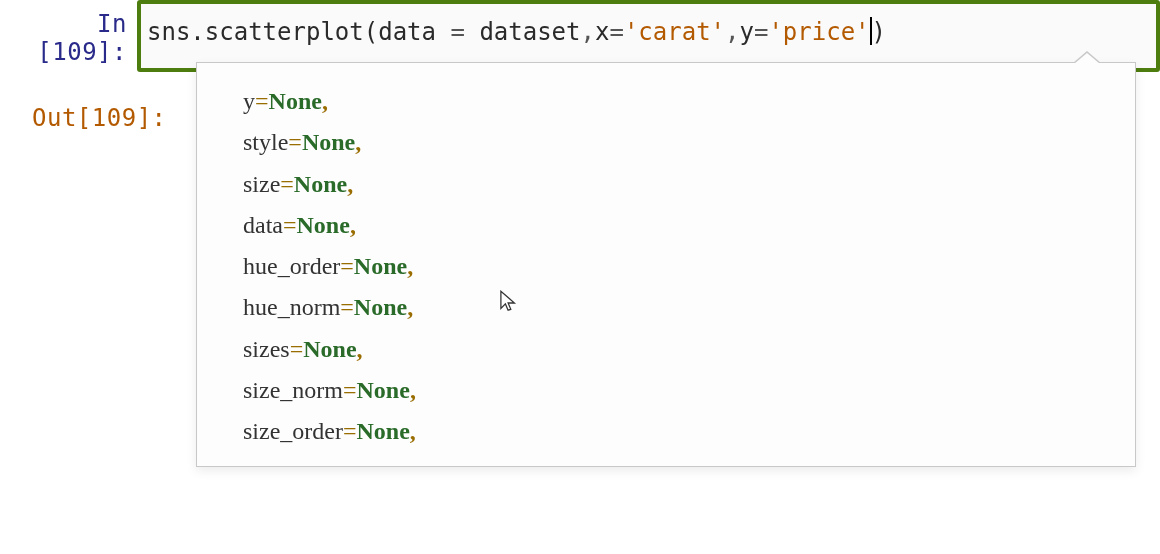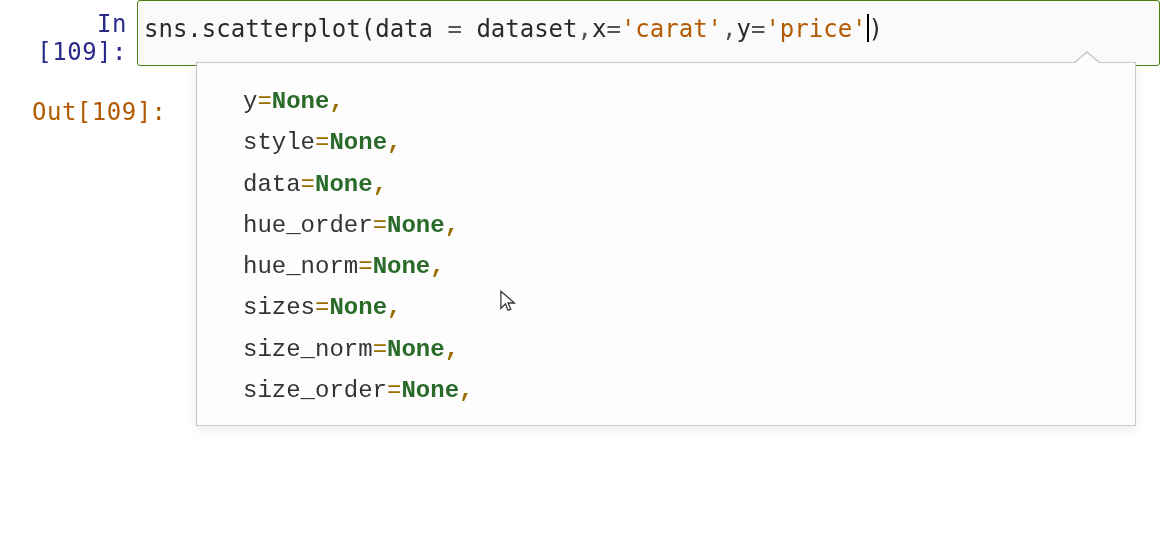--- a/index.html
+++ b/index.html
@@ -24,21 +24,21 @@
     text-align: right;
     padding: 10px 8px 0 0;
     font-weight: 500;
     letter-spacing: 0.5px;
   }
   .prompt-in { color: #2a2a8a; }
   .prompt-out { color: #b35900; padding-left: 32px; }
   .input-area {
     flex: 1;
     padding: 10px 0 18px 6px;
-    border: 1px solid #4d7c0f;
+    border: 4px solid #4d7c0f;
     border-radius: 3px;
     background: #fafafa;
     margin-left: 2px;
     line-height: 1.5;
     position: relative;
   }
   .code-line { white-space: pre; }
   .tok-plain { color: #2a2a2a; }
   .tok-func  { color: #2a2a2a; }
   .tok-paren { color: #2a2a2a; }
@@ -60,21 +60,21 @@
   .tooltip {
     position: absolute;
     left: 196px;
     top: 62px;
     width: 940px;
     background: #fdfdfd;
     border: 1px solid #c8c8c8;
     border-top: 1px solid #c8c8c8;
     box-shadow: 0 4px 10px rgba(0,0,0,0.08);
     padding: 18px 46px 14px 46px;
-    font-family: Liberation Mono, monospace;
+    font-family: Liberation Serif, serif;
     font-size: 24px;
     line-height: 1.72;
     color: #333;
   }
   .tooltip::before {
     content: "";
     position: absolute;
     top: -12px;
     right: 34px;
     border-left: 14px solid transparent;
@@ -118,20 +118,21 @@
 
 <div class="out-row">
   <div class="prompt prompt-out">
     <span>Out[</span><span>109</span><span>]:</span>
   </div>
 </div>
 
 <div class="tooltip">
   <div class="param-row"><span class="p-name">y</span><span class="p-eq">=</span><span class="p-val">None</span><span class="p-comma">,</span></div>
   <div class="param-row"><span class="p-name">style</span><span class="p-eq">=</span><span class="p-val">None</span><span class="p-comma">,</span></div>
+  <div class="param-row"><span class="p-name">size</span><span class="p-eq">=</span><span class="p-val">None</span><span class="p-comma">,</span></div>
   <div class="param-row"><span class="p-name">data</span><span class="p-eq">=</span><span class="p-val">None</span><span class="p-comma">,</span></div>
   <div class="param-row"><span class="p-name">hue_order</span><span class="p-eq">=</span><span class="p-val">None</span><span class="p-comma">,</span></div>
   <div class="param-row"><span class="p-name">hue_norm</span><span class="p-eq">=</span><span class="p-val">None</span><span class="p-comma">,</span></div>
   <div class="param-row"><span class="p-name">sizes</span><span class="p-eq">=</span><span class="p-val">None</span><span class="p-comma">,</span></div>
   <div class="param-row"><span class="p-name">size_norm</span><span class="p-eq">=</span><span class="p-val">None</span><span class="p-comma">,</span></div>
   <div class="param-row"><span class="p-name">size_order</span><span class="p-eq">=</span><span class="p-val">None</span><span class="p-comma">,</span></div>
 </div>
 
 <svg class="cursor-icon" viewBox="0 0 20 28">
   <path d="M1 1 L1 20 L6 15 L9 22 L12 21 L9 14 L16 14 Z" fill="#ffffff" stroke="#333" stroke-width="1.4"></path>

